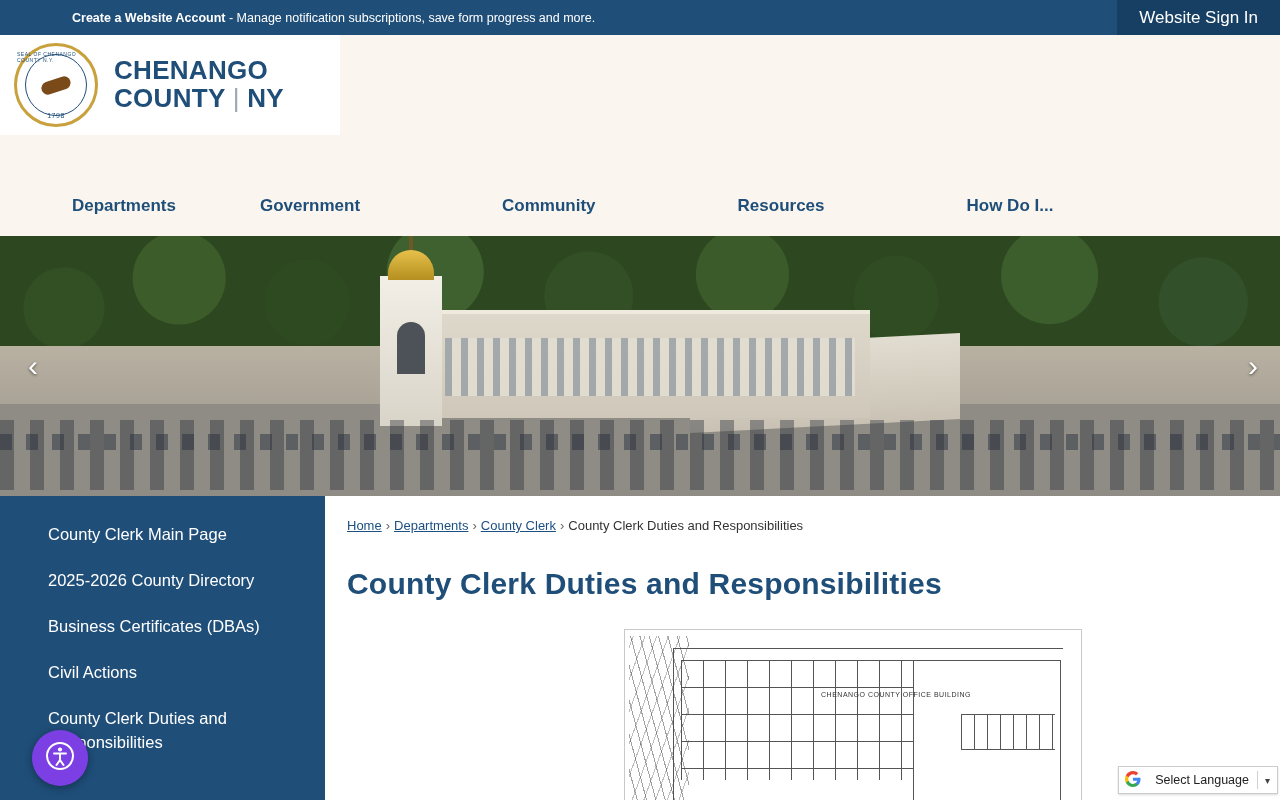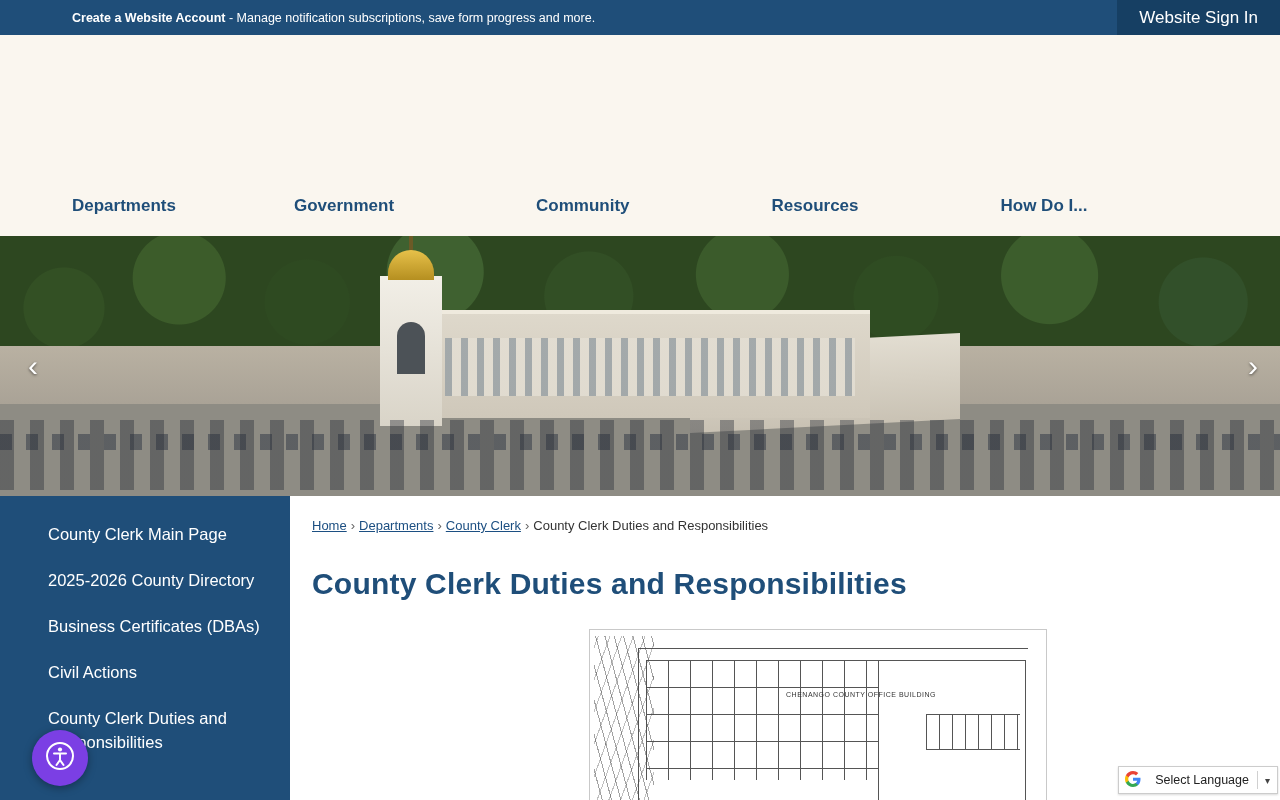--- a/index.html
+++ b/index.html
@@ -119,21 +119,21 @@
   }
   .nav-item {
     color: #1f4e79;
     font-weight: bold;
     font-size: 17px;
     padding: 0 0;
     cursor: pointer;
     white-space: nowrap;
   }
   .nav-item:nth-child(1){ margin-left: 72px; }
-  .nav-item:nth-child(2){ margin-left: 118px; }
+  .nav-item:nth-child(2){ margin-left: 84px; }
   .nav-item:nth-child(3){ margin-left: 142px; }
   .nav-item:nth-child(4){ margin-left: 142px; }
   .nav-item:nth-child(5){ margin-left: 142px; }
 
   
   .hero {
     position: relative;
     height: 260px;
     overflow: hidden;
     background: linear-gradient(#8fb46a, #6f9450);
@@ -231,21 +231,21 @@
   .hero-arrow.left { left: 28px; }
   .hero-arrow.right { right: 22px; }
 
   
   .body-area {
     position: relative;
     display: flex;
     height: 304px;
   }
   .sidebar {
-    width: 290px;
+    width: 325px;
     background: #1f4e79;
     color: #ffffff;
     padding: 16px 0 0 0;
     flex: none;
   }
   .side-item {
     padding: 11px 26px 11px 48px;
     font-size: 16.5px;
     line-height: 1.45;
     cursor: pointer;
@@ -367,20 +367,37 @@
   <div class="left">
     <b>Create a Website Account</b><span> - Manage notification subscriptions, save form progress and more.</span>
   </div>
   <div class="signin">
     <span>Website Sign In</span>
   </div>
 </div>
 
 <div class="header">
 
+  <div class="logo-card">
+    <div class="seal">
+      <span class="ring-text ring-top">SEAL OF CHENANGO COUNTY N.Y.</span>
+      <div class="inner">
+        <div class="gavel"></div>
+      </div>
+      <span class="ring-text ring-bottom">1798</span>
+    </div>
+    <div class="wordmark">
+      <div>CHENANGO</div>
+      <div>
+        <span>COUNTY</span>
+        <span class="sep">|</span>
+        <span class="ny">NY</span>
+      </div>
+    </div>
+  </div>
 
 
   <div class="nav">
     <div class="nav-item">Departments</div>
     <div class="nav-item">Government</div>
     <div class="nav-item">Community</div>
     <div class="nav-item">Resources</div>
     <div class="nav-item">How Do I...</div>
   </div>
 </div>

